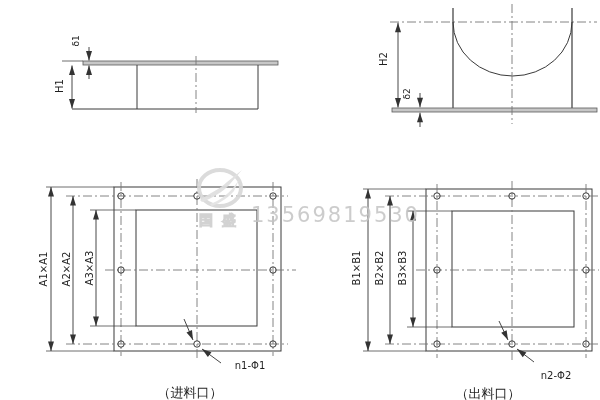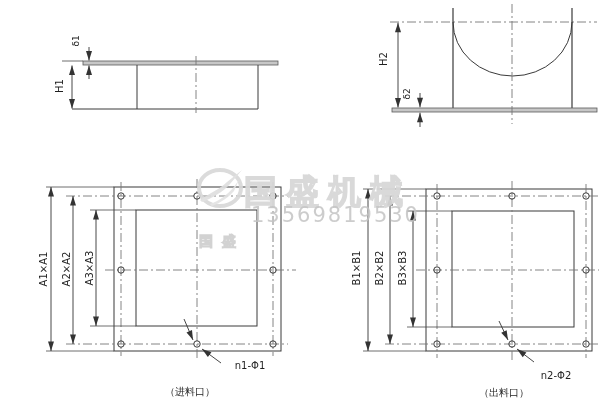--- a/index.html
+++ b/index.html
@@ -9,28 +9,28 @@
   .s  {stroke:#3a3a3a;stroke-width:1;fill:none;}
   .sw {stroke:#3a3a3a;stroke-width:1.2;fill:none;}
   .thin{stroke:#4a4a4a;stroke-width:0.8;fill:none;}
   .dim{stroke:#333333;stroke-width:0.9;fill:none;}
   .cl {stroke:#767676;stroke-width:0.9;fill:none;stroke-dasharray:9 3 2 3;}
   .plate{fill:#c7c7c7;stroke:#5a5a5a;stroke-width:0.8;}
   .hole{fill:none;stroke:#3a3a3a;stroke-width:1;}
   .lbl{position:absolute;white-space:nowrap;color:#1f1f1f;line-height:1;
        transform:translate(-50%,-50%);}
   .rot{transform:translate(-50%,-50%) rotate(-90deg);}
-  .f9{font-size:9px;} .f10{font-size:10px;} .f11{font-size:10px;}
+  .f9{font-size:9px;} .f10{font-size:10px;} .f11{font-size:13px;}
   .wm-logo{position:absolute;left:196px;top:167px;opacity:.9;}
   .wm-brand{position:absolute;left:244px;top:170px;font-size:33px;font-weight:bold;
             letter-spacing:9px;color:#ffffff;-webkit-text-stroke:1.4px #d7d7d7;opacity:.95;}
   .wm-phone{position:absolute;left:251px;top:203px;font-size:21px;letter-spacing:2px;
             color:rgba(195,195,195,0.85);}
   .wm-small{position:absolute;left:199px;top:212px;font-size:14px;font-weight:bold;
-            letter-spacing:9px;color:#ffffff;margin-top:21px;-webkit-text-stroke:1px #d2d2d2;}
+            letter-spacing:9px;color:#ffffff;-webkit-text-stroke:1px #d2d2d2;}
 </style>
 </head>
 <body>
 
 <div class="stage">
 
   <svg class="draw" width="600" height="400" viewBox="0 0 600 400">
     <defs>
       <marker id="arr" markerWidth="11" markerHeight="8" refX="10" refY="4" orient="auto-start-reverse" markerUnits="userSpaceOnUse">
         <path d="M0.5,1 L10,4 L0.5,7 Z" fill="#333333"></path>
@@ -122,36 +122,35 @@
     </g>
   </svg>
 
   <div class="wm-logo">
     <svg width="50" height="46" viewBox="0 0 50 46">
       <ellipse cx="24" cy="21" rx="21" ry="18" fill="none" stroke="#d8d8d8" stroke-width="4"></ellipse>
       <path d="M4,33 C14,26 24,22 31,15 L46,3 L34,17 C27,25 16,31 6,35 Z" fill="#dedede"></path>
       <path d="M14,37 C23,34 31,28 37,21 L43,13 L38,24 C32,31 24,36 16,39 Z" fill="#e3e3e3"></path>
     </svg>
   </div>
-  <div class="wm-brand">国盛机械</div>
   <div class="wm-phone">13569819530</div>
   <div class="wm-small">国盛</div>
 
   <div class="lbl rot f9" style="left:76px;top:41px">δ1</div>
   <div class="lbl rot f10" style="left:60px;top:86px">H1</div>
   <div class="lbl rot f10" style="left:384px;top:59px">H2</div>
   <div class="lbl rot f9" style="left:407px;top:94px">δ2</div>
 
   <div class="lbl rot f10" style="left:44px;top:269px">A1×A1</div>
   <div class="lbl rot f10" style="left:67px;top:269px">A2×A2</div>
   <div class="lbl rot f10" style="left:90px;top:268px">A3×A3</div>
 
   <div class="lbl rot f10" style="left:357px;top:268px">B1×B1</div>
   <div class="lbl rot f10" style="left:380px;top:268px">B2×B2</div>
   <div class="lbl rot f10" style="left:403px;top:268px">B3×B3</div>
 
   <div class="lbl f10" style="left:250px;top:366px">n1-Φ1</div>
   <div class="lbl f10" style="left:556px;top:376px">n2-Φ2</div>
 
   <div class="lbl f11" style="left:190px;top:392px">（进料口）</div>
-  <div class="lbl f11" style="left:504px;top:393px">（出料口）</div>
+  <div class="lbl f11" style="left:488px;top:393px">（出料口）</div>
 
 </div>
 
 </body></html>

